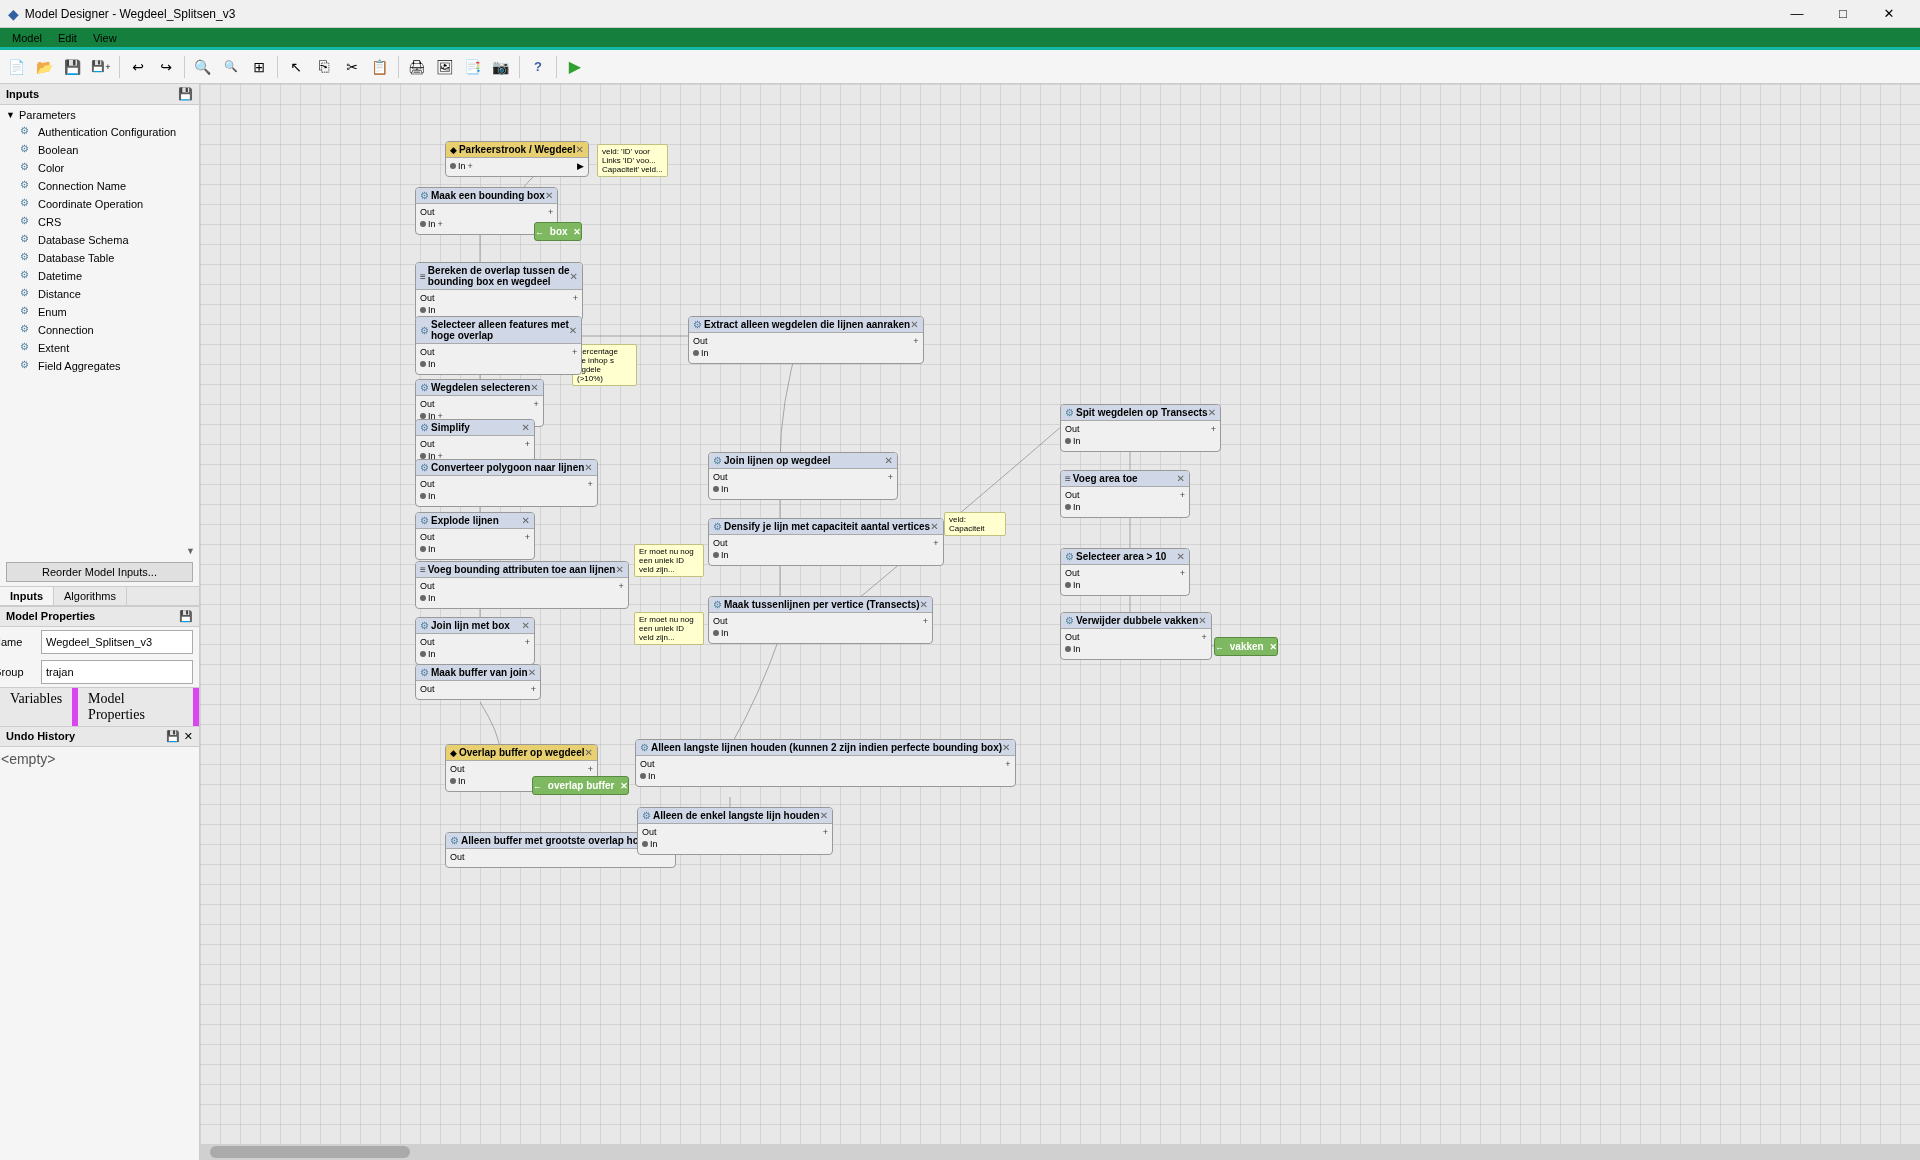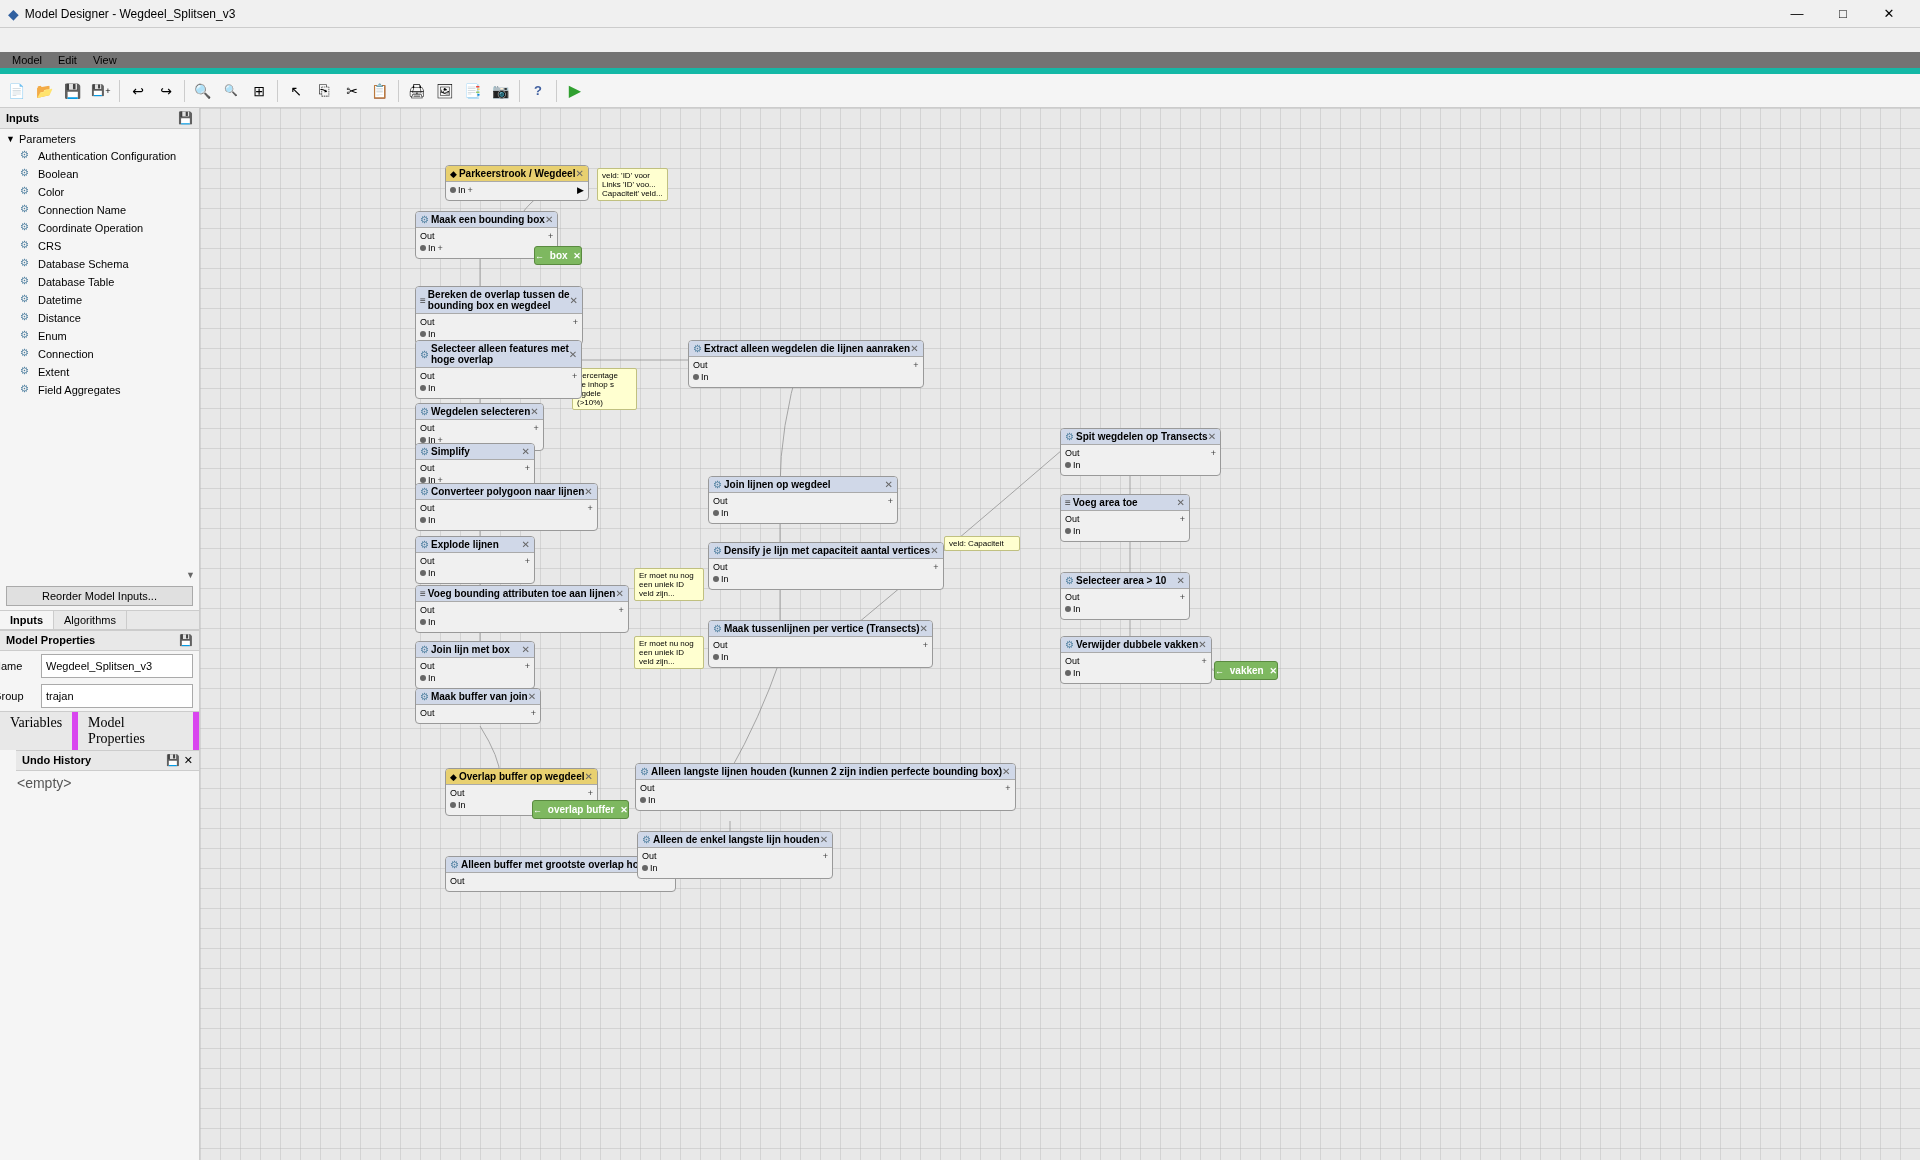--- a/index.html
+++ b/index.html
@@ -15,26 +15,25 @@
       border-bottom: 1px solid #ccc;
       justify-content: space-between;
     }
     #title-bar-left { display: flex; align-items: center; gap: 6px; }
     #title-controls { display: flex; gap: 0; }
     .title-btn { width: 46px; height: 28px; border: none; background: transparent; cursor: pointer; font-size: 13px; display: flex; align-items: center; justify-content: center; }
 
     
     #menu-bar {
       height: 22px;
-      background: #737373;
+      background: #15803d;
       display: flex;
       align-items: center;
       padding: 0 4px;
-      border-bottom: 6px solid #14b8a6;
-      margin-top: 24px;
+      border-bottom: 3px solid #14b8a6;
     }
     .menu-item { padding: 2px 8px; cursor: pointer; font-size: 11px; }
 
     
     #toolbar {
       height: 34px;
       background: #f5f5f5;
       display: flex;
       align-items: center;
       padding: 0 4px;
@@ -150,21 +149,21 @@
       border-top: 1px solid #ccc;
       background: #e8e8e8;
     }
     .bottom-tab {
       padding: 3px 10px; cursor: pointer; font-size: 14px;
       border-right: 6px solid #d946ef;
       font-family: Liberation Serif, serif;
     }
 
     
-    #undo-section { flex: 1; margin-left: 16px; }
+    #undo-section { flex: 1; }
     #undo-header {
       display: flex; align-items: center; justify-content: space-between;
       padding: 3px 6px; background: #e8e8e8; border-top: 1px solid #ccc;
       border-bottom: 1px solid #ccc; font-weight: bold; font-size: 11px;
     }
     #undo-header-icons { display: flex; gap: 4px; }
     #undo-content { padding: 4px 1px; font-size: 14px; color: #555; }
 
     
     #canvas {
@@ -867,21 +866,21 @@
           </div>
           <div class="node-port-row">
             <div class="node-port">
               <span class="port-dot"></span>
               <span>In</span>
             </div>
           </div>
         </div>
       </div>
 
-      <div class="info-box" style="left:744px; top:428px; font-size:8px; width:76px;">
+      <div class="info-box" style="left:744px; top:428px; font-size:8px; width:62px;">
         veld: Capaciteit
       </div>
 
       <div class="node" style="left:860px; top:320px; min-width:155px;">
         <div class="node-header">
           <span class="node-gear gear-icon">⚙</span>
           <span class="node-header-title">Spit wegdelen op Transects</span>
           <span class="node-close">✕</span>
         </div>
         <div class="node-body">

